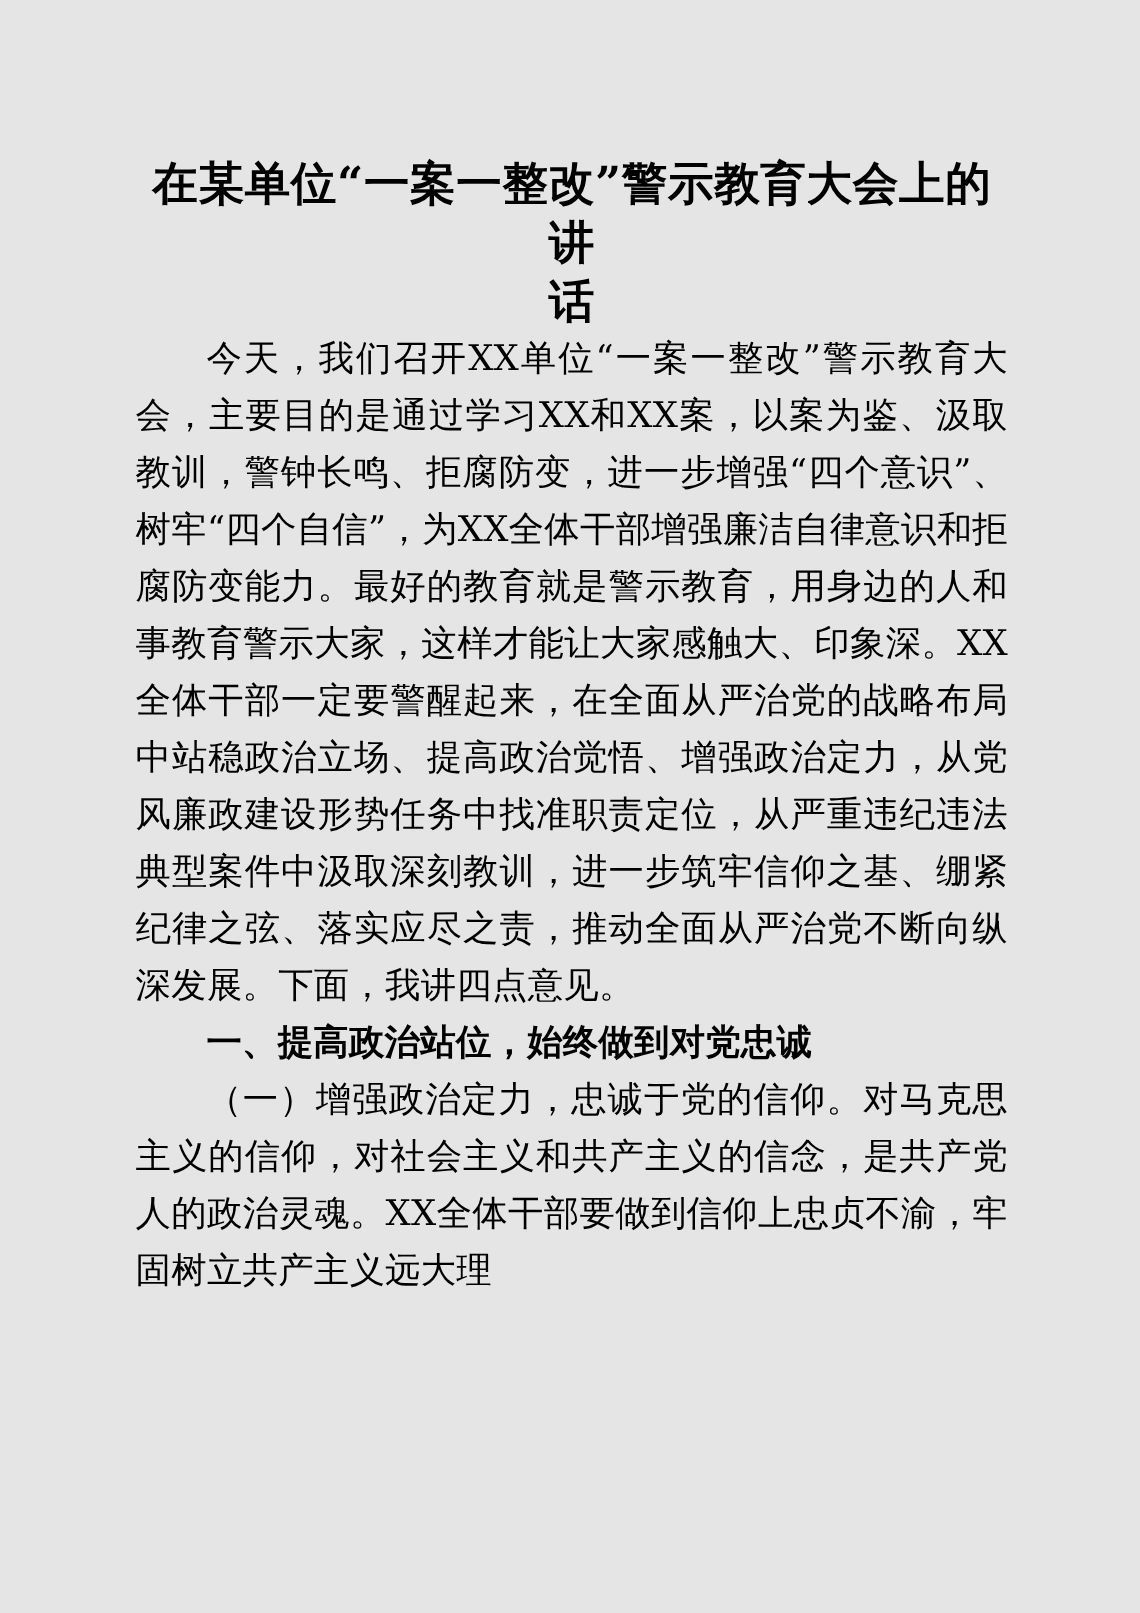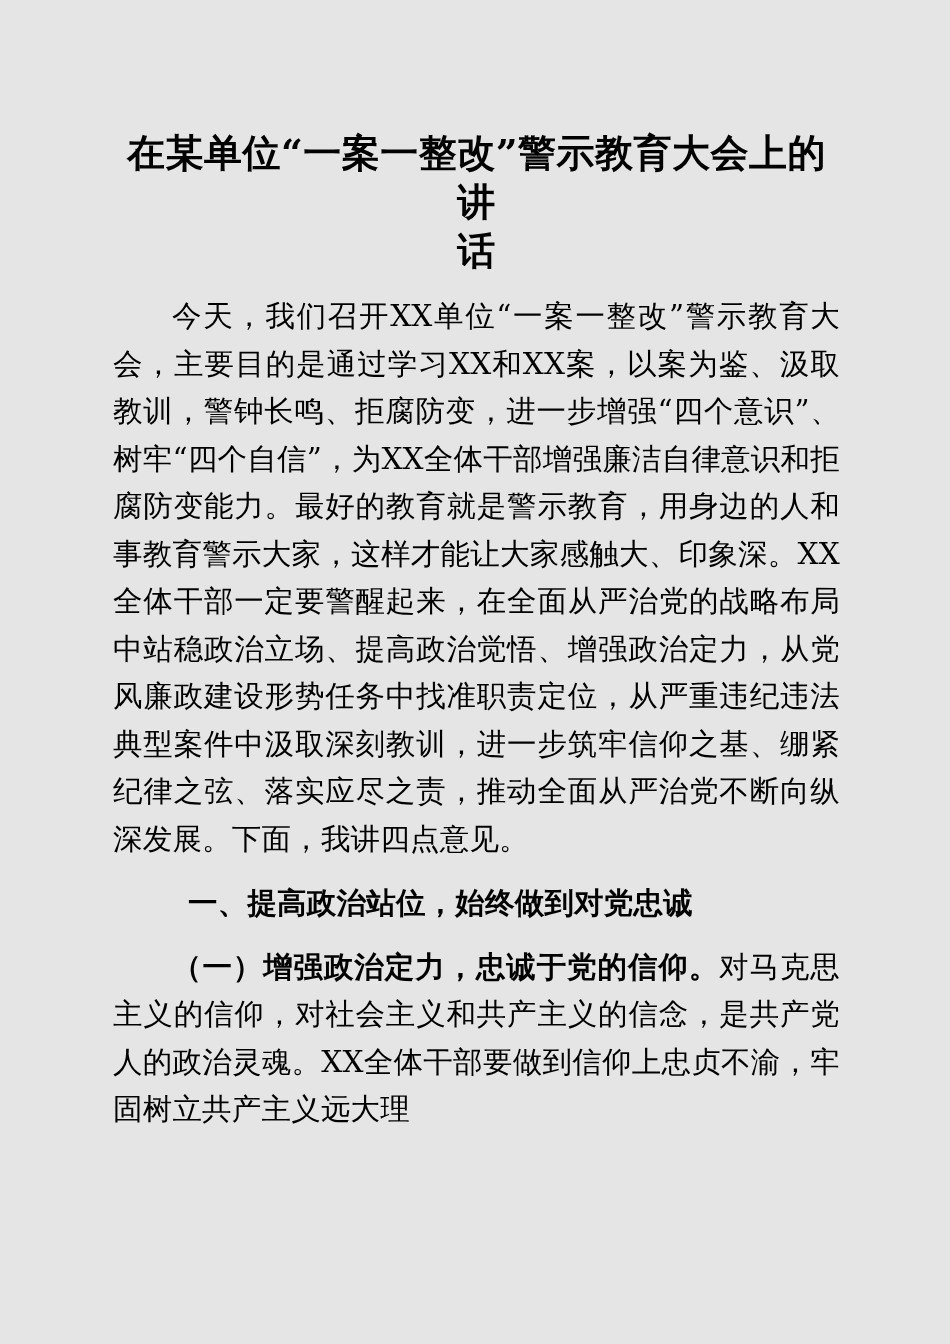--- a/index.html
+++ b/index.html
@@ -41,38 +41,37 @@
     font-size: 29.5px;
     line-height: 47.5px;
     color: #000000;
     margin: 0;
     text-align: justify;
     text-justify: inter-ideograph;
     text-indent: 2em;
     letter-spacing: 0.2px;
   }
   .para:first-of-type {
-    margin-top: 18px;
   }
 
   
   .heading-1 {
     font-family: "Liberation Sans", "DejaVu Sans", sans-serif;
     font-weight: bold;
     font-size: 29.5px;
     line-height: 47.5px;
     color: #000000;
-    margin: 16px;
+    margin: 0;
     text-indent: 2em;
     letter-spacing: 0.2px;
   }
 
   
   .lead-bold {
-    font-weight: bold;
+    font-weight: normal;
   }
 </style>
 </head>
 <body>
 
 <div class="page">
   <div class="doc-body">
 
     <h1 class="doc-title">
       <span>在某单位“一案一整改”警示教育大会上的讲</span><br>

